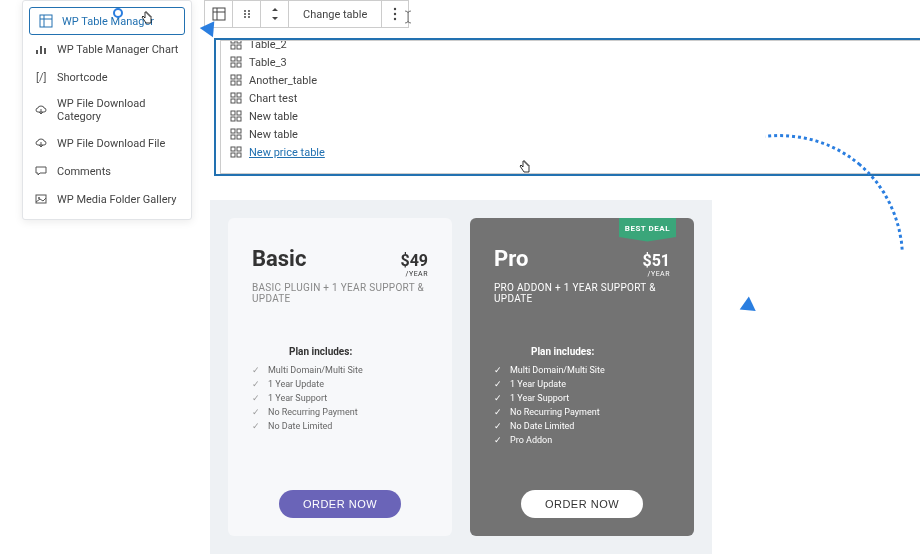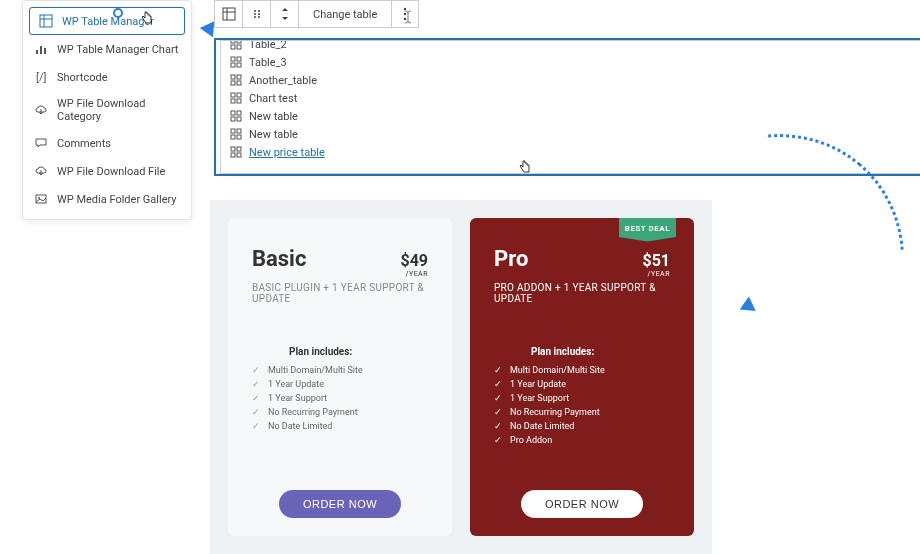--- a/index.html
+++ b/index.html
@@ -5,21 +5,21 @@
   * { box-sizing: border-box; margin: 0; padding: 0; }
   body { width: 920px; height: 554px; font-family: -apple-system, BlinkMacSystemFont, "Segoe UI", Roboto, sans-serif; background: #fff; position: relative; overflow: hidden; }
 
   
   .block-menu { position: absolute; left: 22px; top: 0; width: 170px; background: #fff; border: 1px solid #e2e4e7; border-radius: 3px; padding: 6px 0; box-shadow: 0 2px 8px rgba(0,0,0,0.08); }
   .block-item { display: flex; align-items: center; padding: 6px 10px; font-size: 11px; color: #444; cursor: pointer; }
   .block-item.selected { border: 1px solid #2271b1; color: #2271b1; border-radius: 3px; margin: 0 6px; padding: 5px 8px; }
   .block-item .bicon { width: 16px; height: 16px; margin-right: 8px; display: flex; align-items: center; justify-content: center; flex-shrink: 0; }
 
   
-  .toolbar { position: absolute; left: 214px; top: 0; display: flex; align-items: center; border: 1px solid #ccc; background: #fff; height: 28px; }
+  .toolbar { position: absolute; left: 204px; top: 0; display: flex; align-items: center; border: 1px solid #ccc; background: #fff; height: 28px; }
   .toolbar .tool { width: 28px; height: 26px; display: flex; align-items: center; justify-content: center; border-right: 1px solid #ccc; color: #444; }
   .toolbar .change { padding: 0 14px; font-size: 11px; color: #444; height: 26px; display: flex; align-items: center; border-right: 1px solid #ccc; }
   .toolbar .dots { width: 26px; display: flex; align-items: center; justify-content: center; }
 
   
   .text-cursor { position: absolute; left: 404px; top: 10px; font-size: 14px; color: #555; }
 
   
   .dropdown { position: absolute; left: 214px; top: 38px; width: 819px; height: 138px; border: 2px solid #2271b1; background: #fff; }
   .dropdown-inner { position: absolute; left: 4px; right: 14px; top: 0; bottom: 0; border: 1px solid #ccc; background: #fff; overflow: hidden; }
@@ -36,21 +36,21 @@
   .arc { position: absolute; border: 3px dotted #2a7ee0; border-color: #2a7ee0 transparent transparent transparent; border-radius: 50%; }
   .arrowhead { position: absolute; width: 0; height: 0; }
   .arrowhead.a1 { border-left: 8px solid transparent; border-right: 8px solid transparent; border-top: 14px solid #2a7ee0; transform: rotate(-25deg); }
   .arrowhead.a2 { border-left: 8px solid transparent; border-right: 8px solid transparent; border-top: 14px solid #2a7ee0; transform: rotate(-55deg); }
   .dot-start { position: absolute; width: 10px; height: 10px; border: 2px solid #2a7ee0; border-radius: 50%; background: #fff; }
 
   
   .pricing { position: absolute; left: 210px; top: 200px; width: 502px; height: 354px; background: #eef1f4; display: flex; gap: 18px; padding: 18px; }
   .card { flex: 1; border-radius: 6px; padding: 28px 24px 18px; display: flex; flex-direction: column; position: relative; }
   .card.basic { background: #f7f8fa; color: #333; }
-  .card.pro { background: #7f1d1d; color: #fff; }
+  .card.pro { background: #737373; color: #fff; }
   .card .badge { position: absolute; top: 0; right: 18px; background: #3aa67a; color: #fff; font-size: 8px; font-weight: bold; padding: 6px 6px 8px; letter-spacing: 0.5px; text-align: center; line-height: 1.2; clip-path: polygon(0 0, 100% 0, 100% 80%, 50% 100%, 0 80%); }
   .card .row1 { display: flex; justify-content: space-between; align-items: baseline; }
   .card .title { font-size: 22px; font-weight: bold; }
   .card .price { font-size: 16px; font-weight: bold; text-align: right; }
   .card .price .per { display: block; font-size: 7px; font-weight: normal; letter-spacing: 0.5px; }
   .card .sub { font-size: 10px; letter-spacing: 0.3px; margin-top: 4px; }
   .card.basic .sub { color: #888; }
   .card .includes { font-size: 10px; font-weight: bold; margin-top: 42px; margin-bottom: 8px; margin-left: 37px; }
   .card ul { list-style: none; }
   .card li { font-size: 9px; display: flex; align-items: center; margin-bottom: 4px; }
@@ -105,33 +105,33 @@
       <svg width="14" height="14" viewBox="0 0 14 14">
           <path d="M4 9 Q2 9 2 7 Q2 5 4 5 Q4 3 7 3 Q10 3 10 5 Q12 5 12 7 Q12 9 10 9 Z" fill="none" stroke="#555"></path>
           <path d="M7 6 L7 11 M5 9 L7 11 L9 9" fill="none" stroke="#555"></path>
         </svg>
     </span>
     <span>WP File Download Category</span>
   </div>
   <div class="block-item">
     <span class="bicon">
       <svg width="14" height="14" viewBox="0 0 14 14">
-          <path d="M2 3 L12 3 L12 9 L6 9 L4 11 L4 9 L2 9 Z" fill="none" stroke="#555"></path>
-        </svg>
-    </span>
-    <span>Comments</span>
-  </div>
-  <div class="block-item">
-    <span class="bicon">
-      <svg width="14" height="14" viewBox="0 0 14 14">
           <path d="M4 9 Q2 9 2 7 Q2 5 4 5 Q4 3 7 3 Q10 3 10 5 Q12 5 12 7 Q12 9 10 9 Z" fill="none" stroke="#555"></path>
           <path d="M7 6 L7 11 M5 9 L7 11 L9 9" fill="none" stroke="#555"></path>
         </svg>
     </span>
     <span>WP File Download File</span>
+  </div>
+  <div class="block-item">
+    <span class="bicon">
+      <svg width="14" height="14" viewBox="0 0 14 14">
+          <path d="M2 3 L12 3 L12 9 L6 9 L4 11 L4 9 L2 9 Z" fill="none" stroke="#555"></path>
+        </svg>
+    </span>
+    <span>Comments</span>
   </div>
   <div class="block-item">
     <span class="bicon">
       <svg width="14" height="14" viewBox="0 0 14 14">
           <rect x="2" y="3" width="10" height="8" fill="none" stroke="#555"></rect>
           <circle cx="5" cy="6" r="1" fill="#555"></circle>
           <path d="M2 10 L6 7 L9 9 L12 6" fill="none" stroke="#555"></path>
         </svg>
     </span>
     <span>WP Media Folder Gallery</span>

